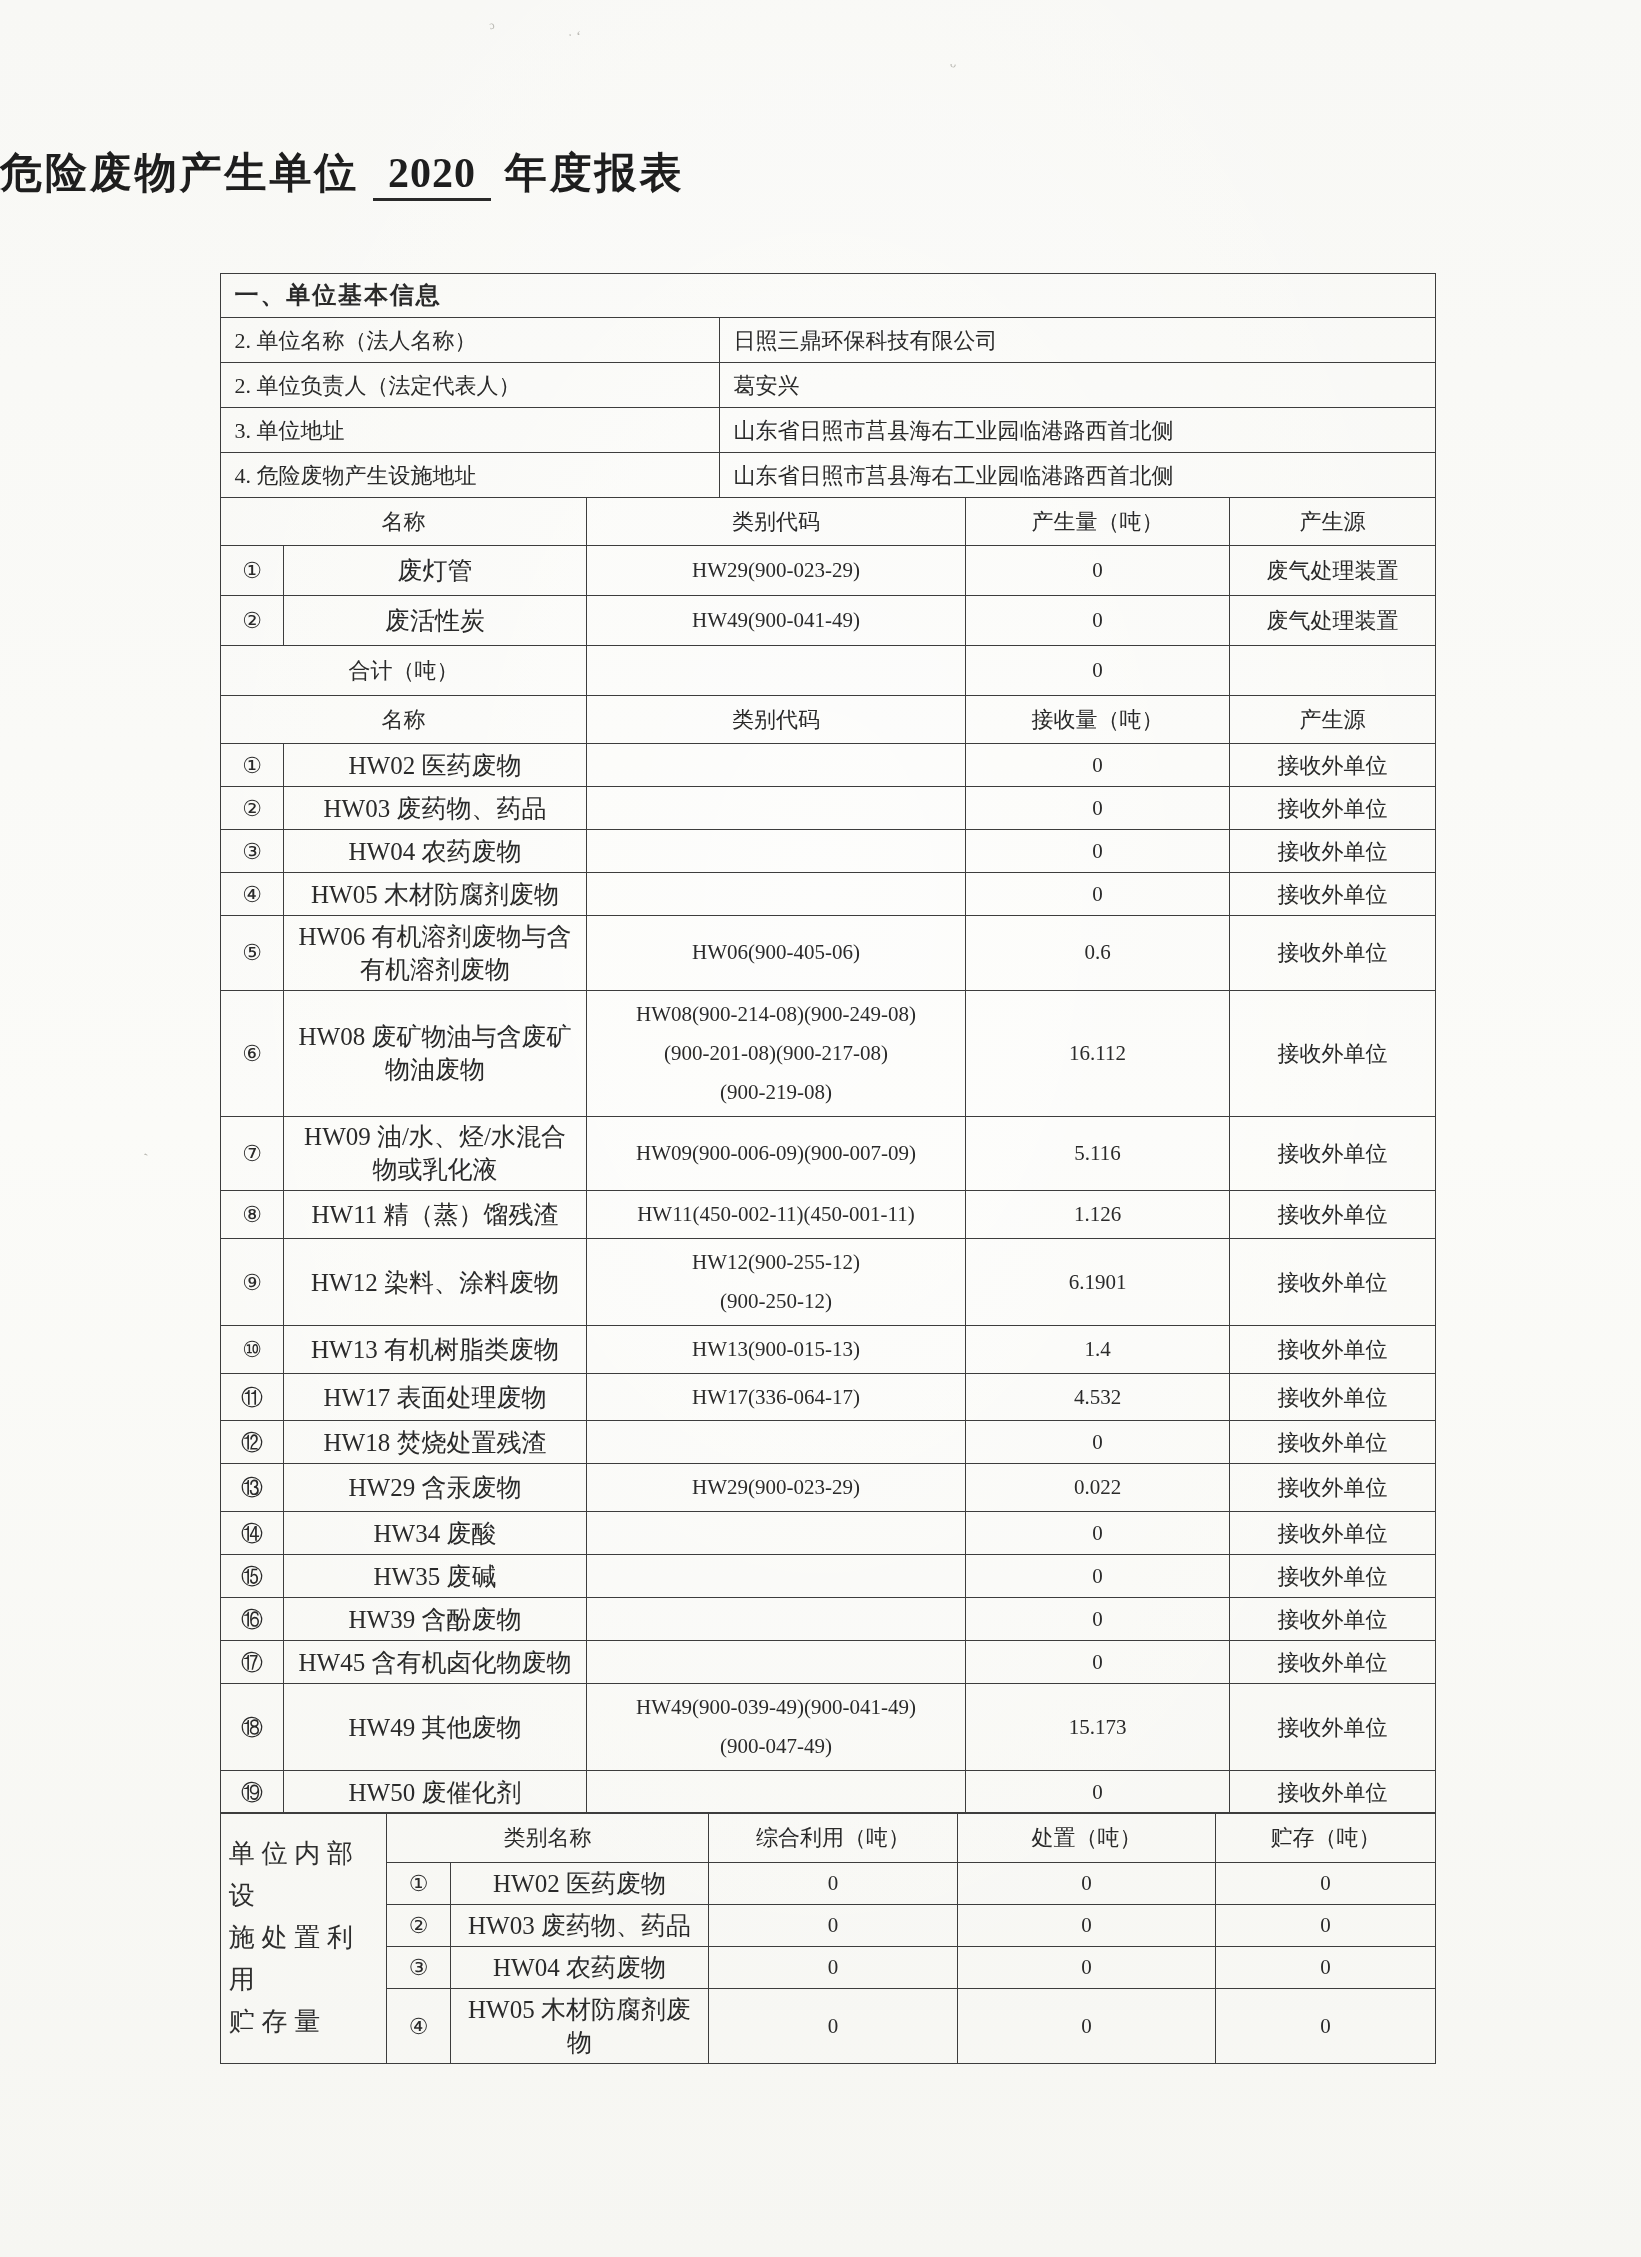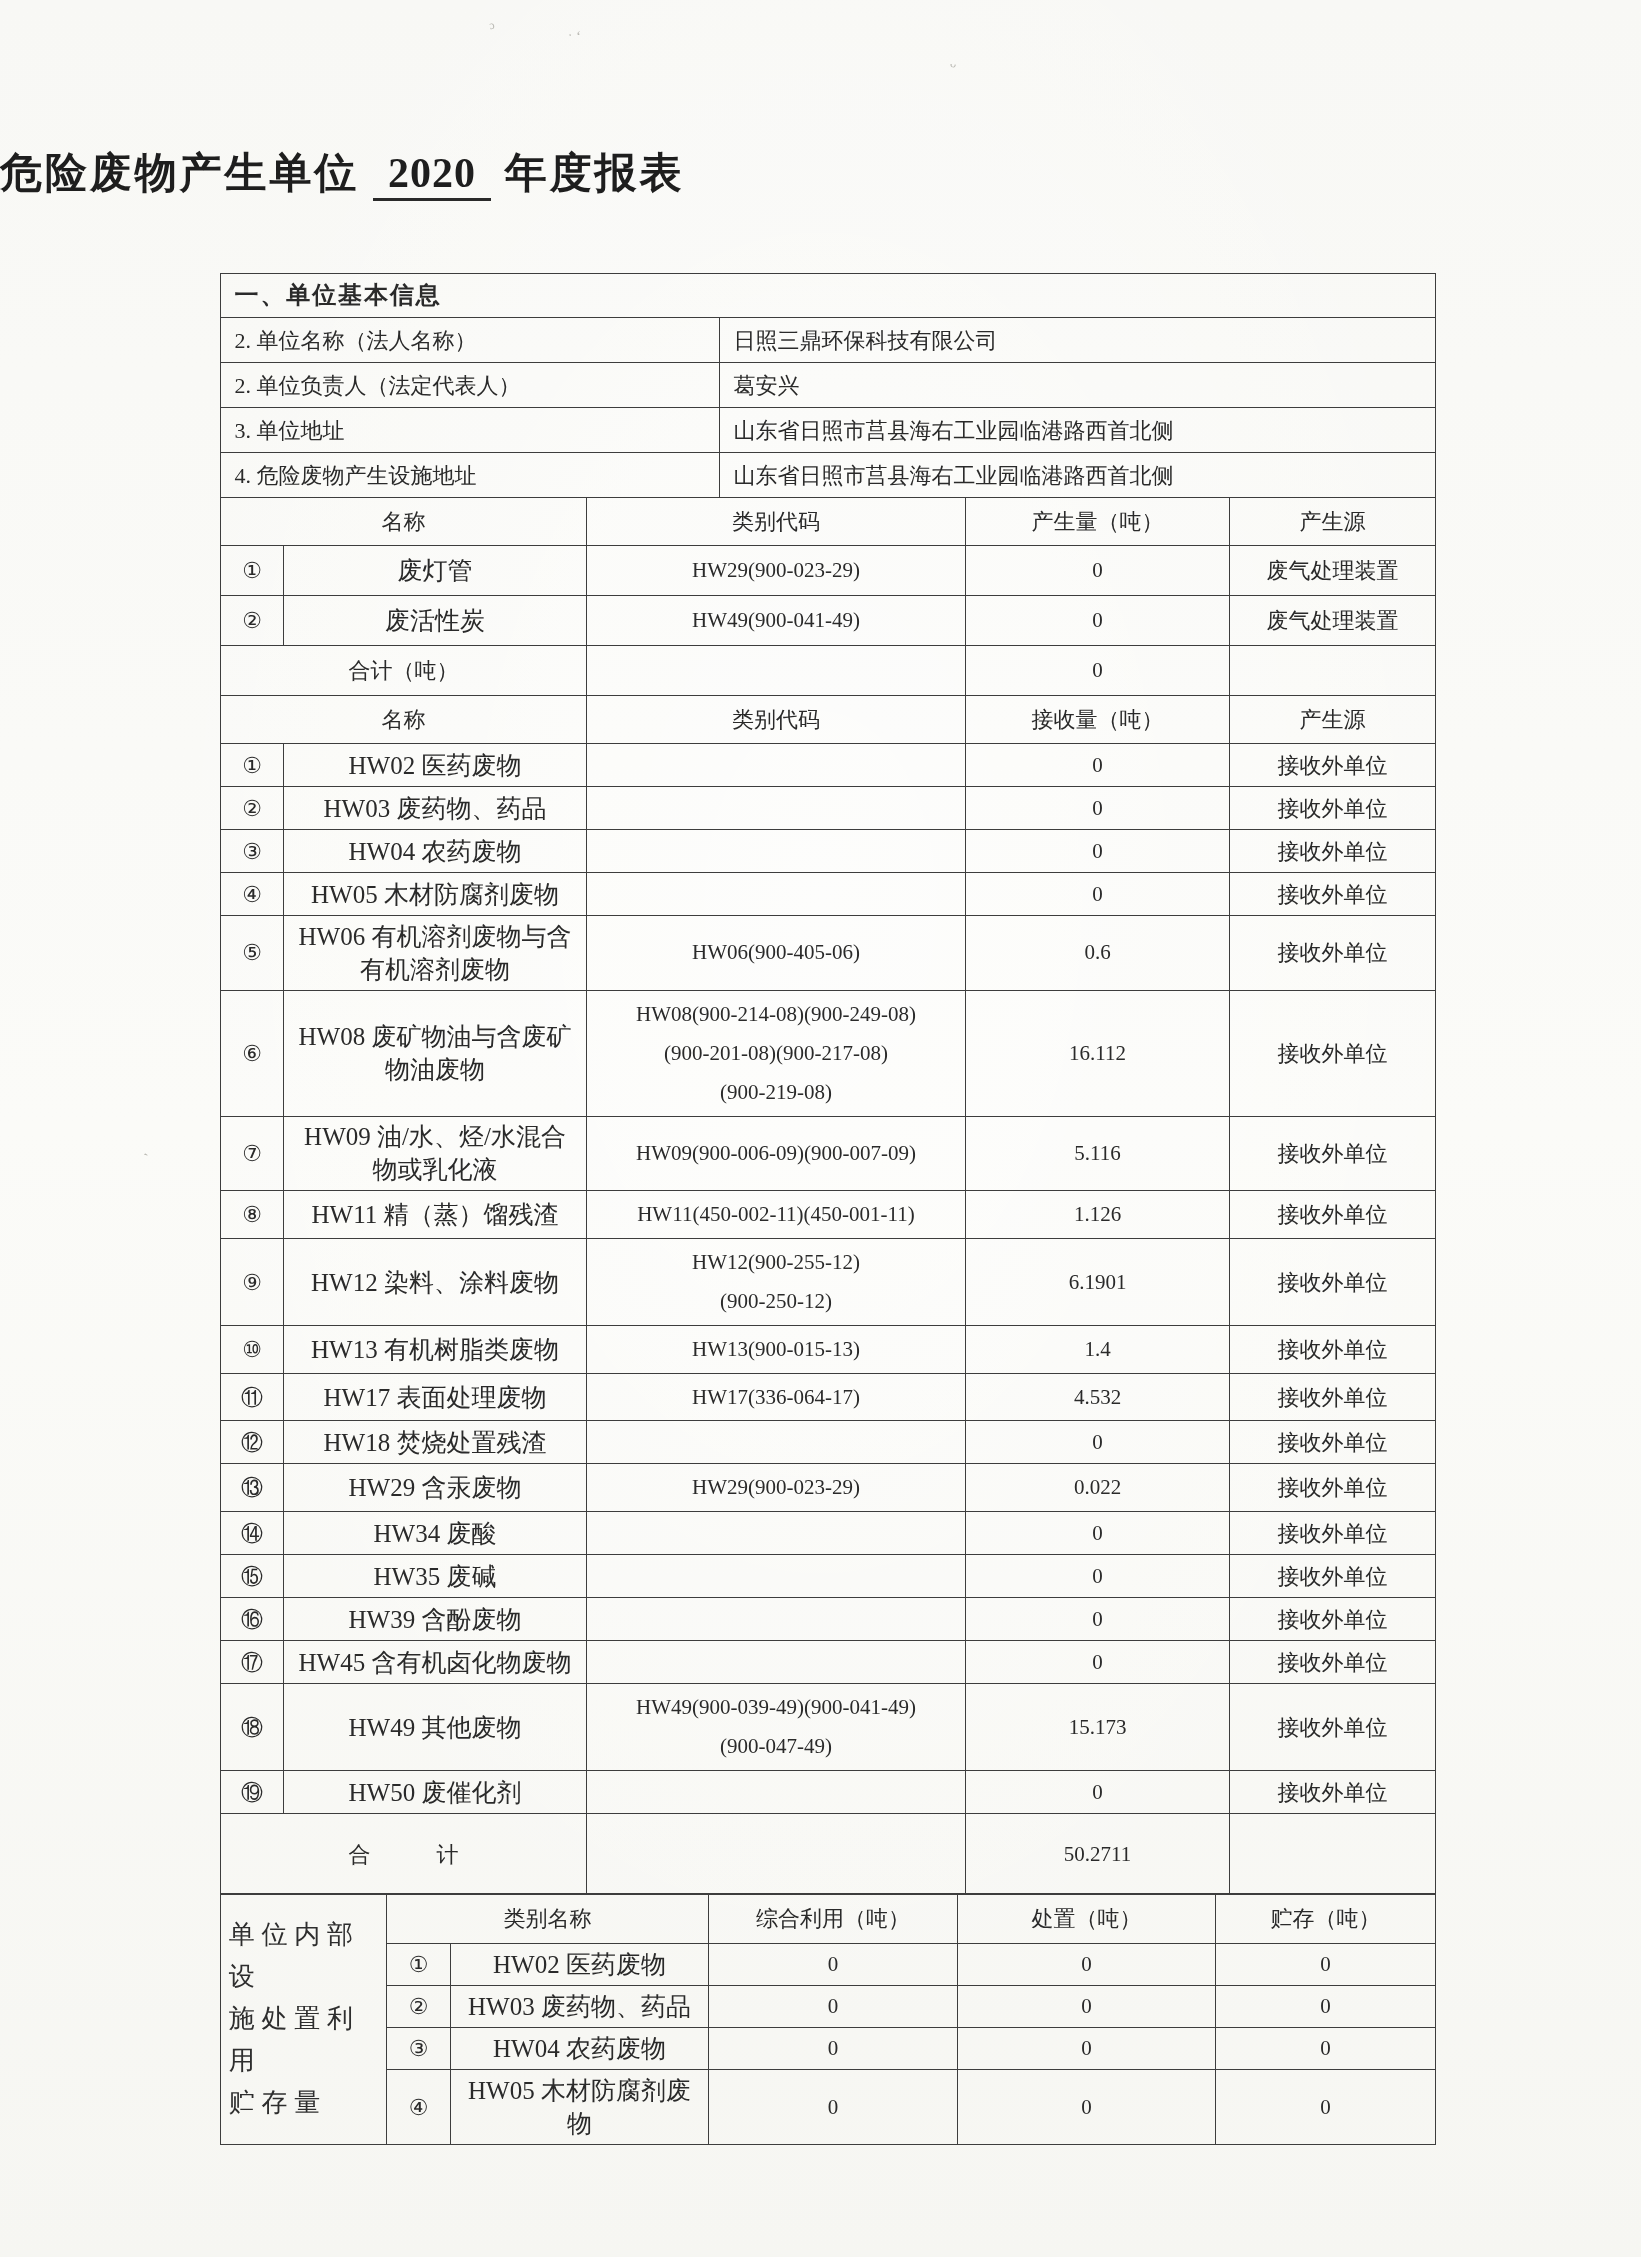--- a/index.html
+++ b/index.html
@@ -342,26 +342,20 @@
         </tr>
 
         <tr class="rh-row">
           <td>⑲</td>
           <td class="name-cell">HW50 废催化剂</td>
           <td class="code-cell" colspan="2"></td>
           <td class="qty-cell">0</td>
           <td>接收外单位</td>
         </tr>
 
-      <tr class="rh-total">
-        <td class="pre" colspan="2">合　　　计</td>
-        <td colspan="2"></td>
-        <td class="qty-cell">50.2711</td>
-        <td></td>
-      </tr>
     </tbody>
   </table>
 
   <table class="btable">
     <colgroup>
       <col style="width:166px">
         <col style="width:64px">
         <col style="width:258px">
       <col style="width:249px">
         <col style="width:258px">

